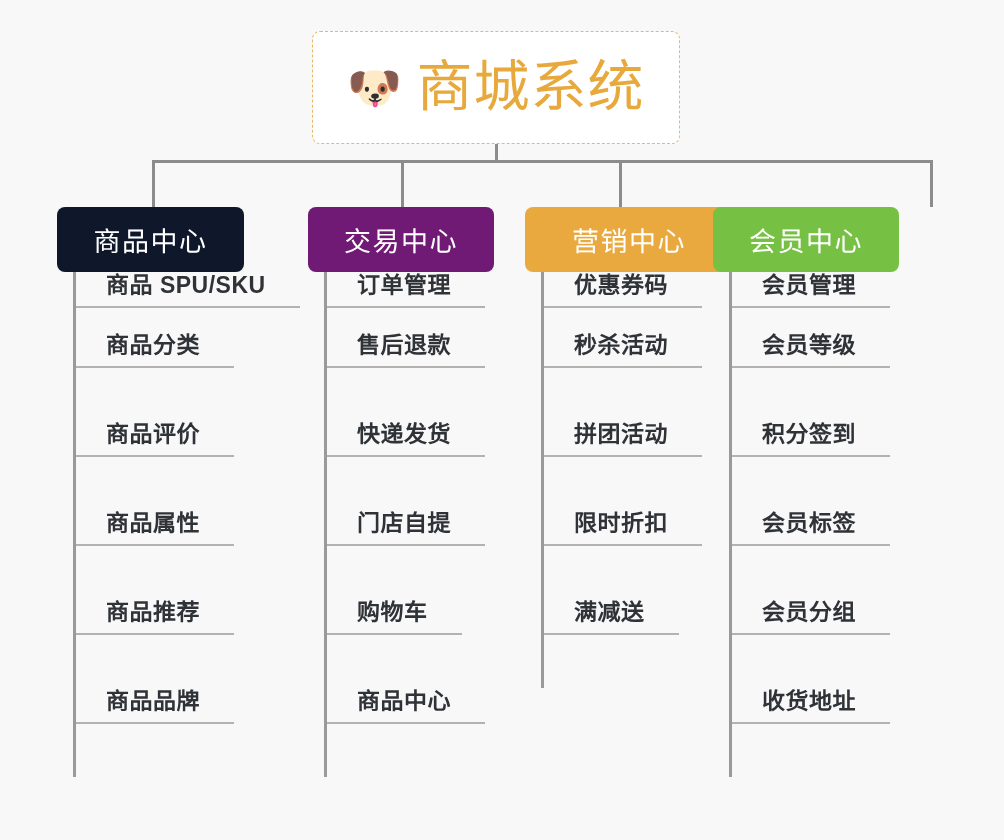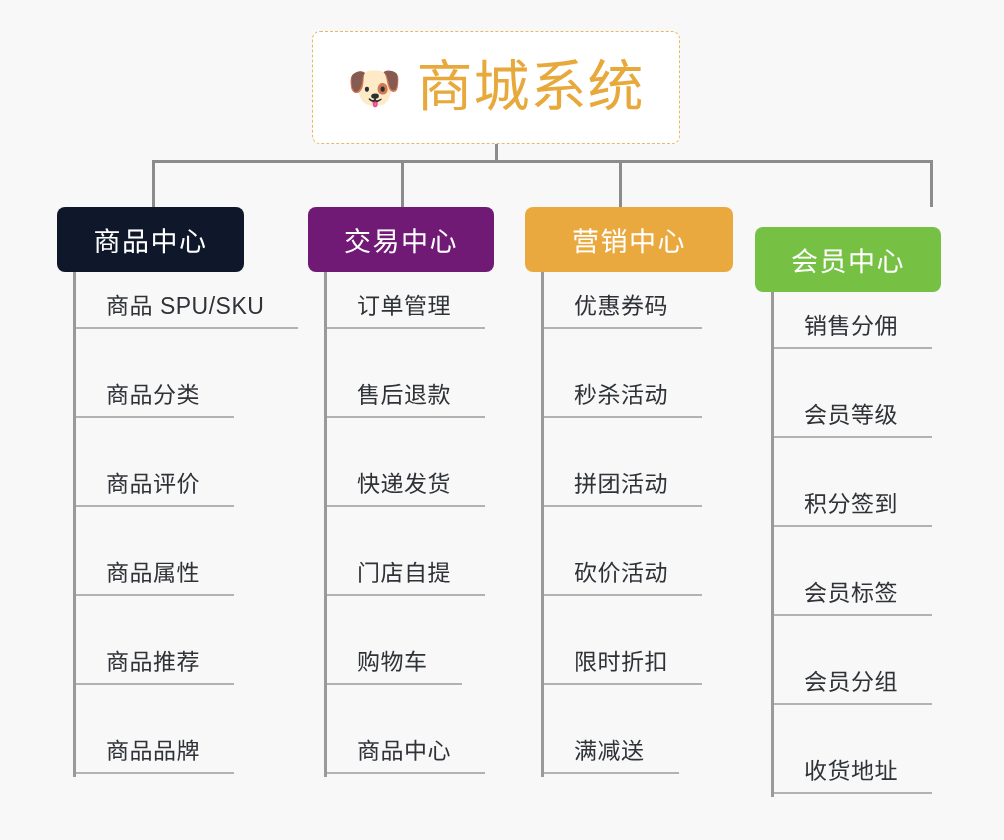--- a/index.html
+++ b/index.html
@@ -80,21 +80,21 @@
   .conn-drop.d4 { left: 930px; }
 
   
   .branch {
     position: absolute;
     top: 207px;
   }
   .branch.b1 { left: 57px;  }
   .branch.b2 { left: 308px; }
   .branch.b3 { left: 525px; }
-  .branch.b4 { left: 755px; margin-top: 20px; }
+  .branch.b4 { left: 713px; }
 
   .cat-box {
     height: 65px;
     border-radius: 8px;
     display: flex;
     align-items: center;
     justify-content: center;
     color: #ffffff;
     font-size: 27px;
     letter-spacing: 1.5px;
@@ -111,22 +111,23 @@
     position: relative;
     margin-left: 16px;
     border-left: 3px solid #9a9a9a;
     padding-top: 0;
   }
   .leaf {
     position: relative;
     height: 89px;
     box-sizing: border-box;
     display: flex;
-    align-items: flex-end;
+    align-items: flex-start;
     padding: 0 0 3px 30px;
+    font-weight: bold;
   }
   .leaf-label {
     font-size: 23px;
     line-height: 1.2;
     color: #2f3236;
     letter-spacing: 0.5px;
     white-space: nowrap;
     border-bottom: 2px solid #b2b2b2;
     padding: 0 34px 6px 0;
     margin-left: -30px;
@@ -222,40 +223,37 @@
       <div class="leaf">
           <span class="leaf-label">优惠券码</span>
         </div>
       <div class="leaf">
           <span class="leaf-label">秒杀活动</span>
         </div>
       <div class="leaf">
           <span class="leaf-label">拼团活动</span>
         </div>
       <div class="leaf">
-          <span class="leaf-label">砍价活动</span>
-        </div>
-      <div class="leaf">
           <span class="leaf-label">限时折扣</span>
         </div>
       <div class="leaf">
           <span class="leaf-label">满减送</span>
         </div>
     </div>
   </div>
 
   <div class="branch b4">
     <div class="cat-wrap">
       <div class="cat-box" style="background: rgb(118, 193, 68);">
         <span>会员中心</span>
       </div>
     </div>
     <div class="leaf-list">
       <div class="leaf">
-          <span class="leaf-label">销售分佣</span>
+          <span class="leaf-label">会员管理</span>
         </div>
       <div class="leaf">
           <span class="leaf-label">会员等级</span>
         </div>
       <div class="leaf">
           <span class="leaf-label">积分签到</span>
         </div>
       <div class="leaf">
           <span class="leaf-label">会员标签</span>
         </div>

